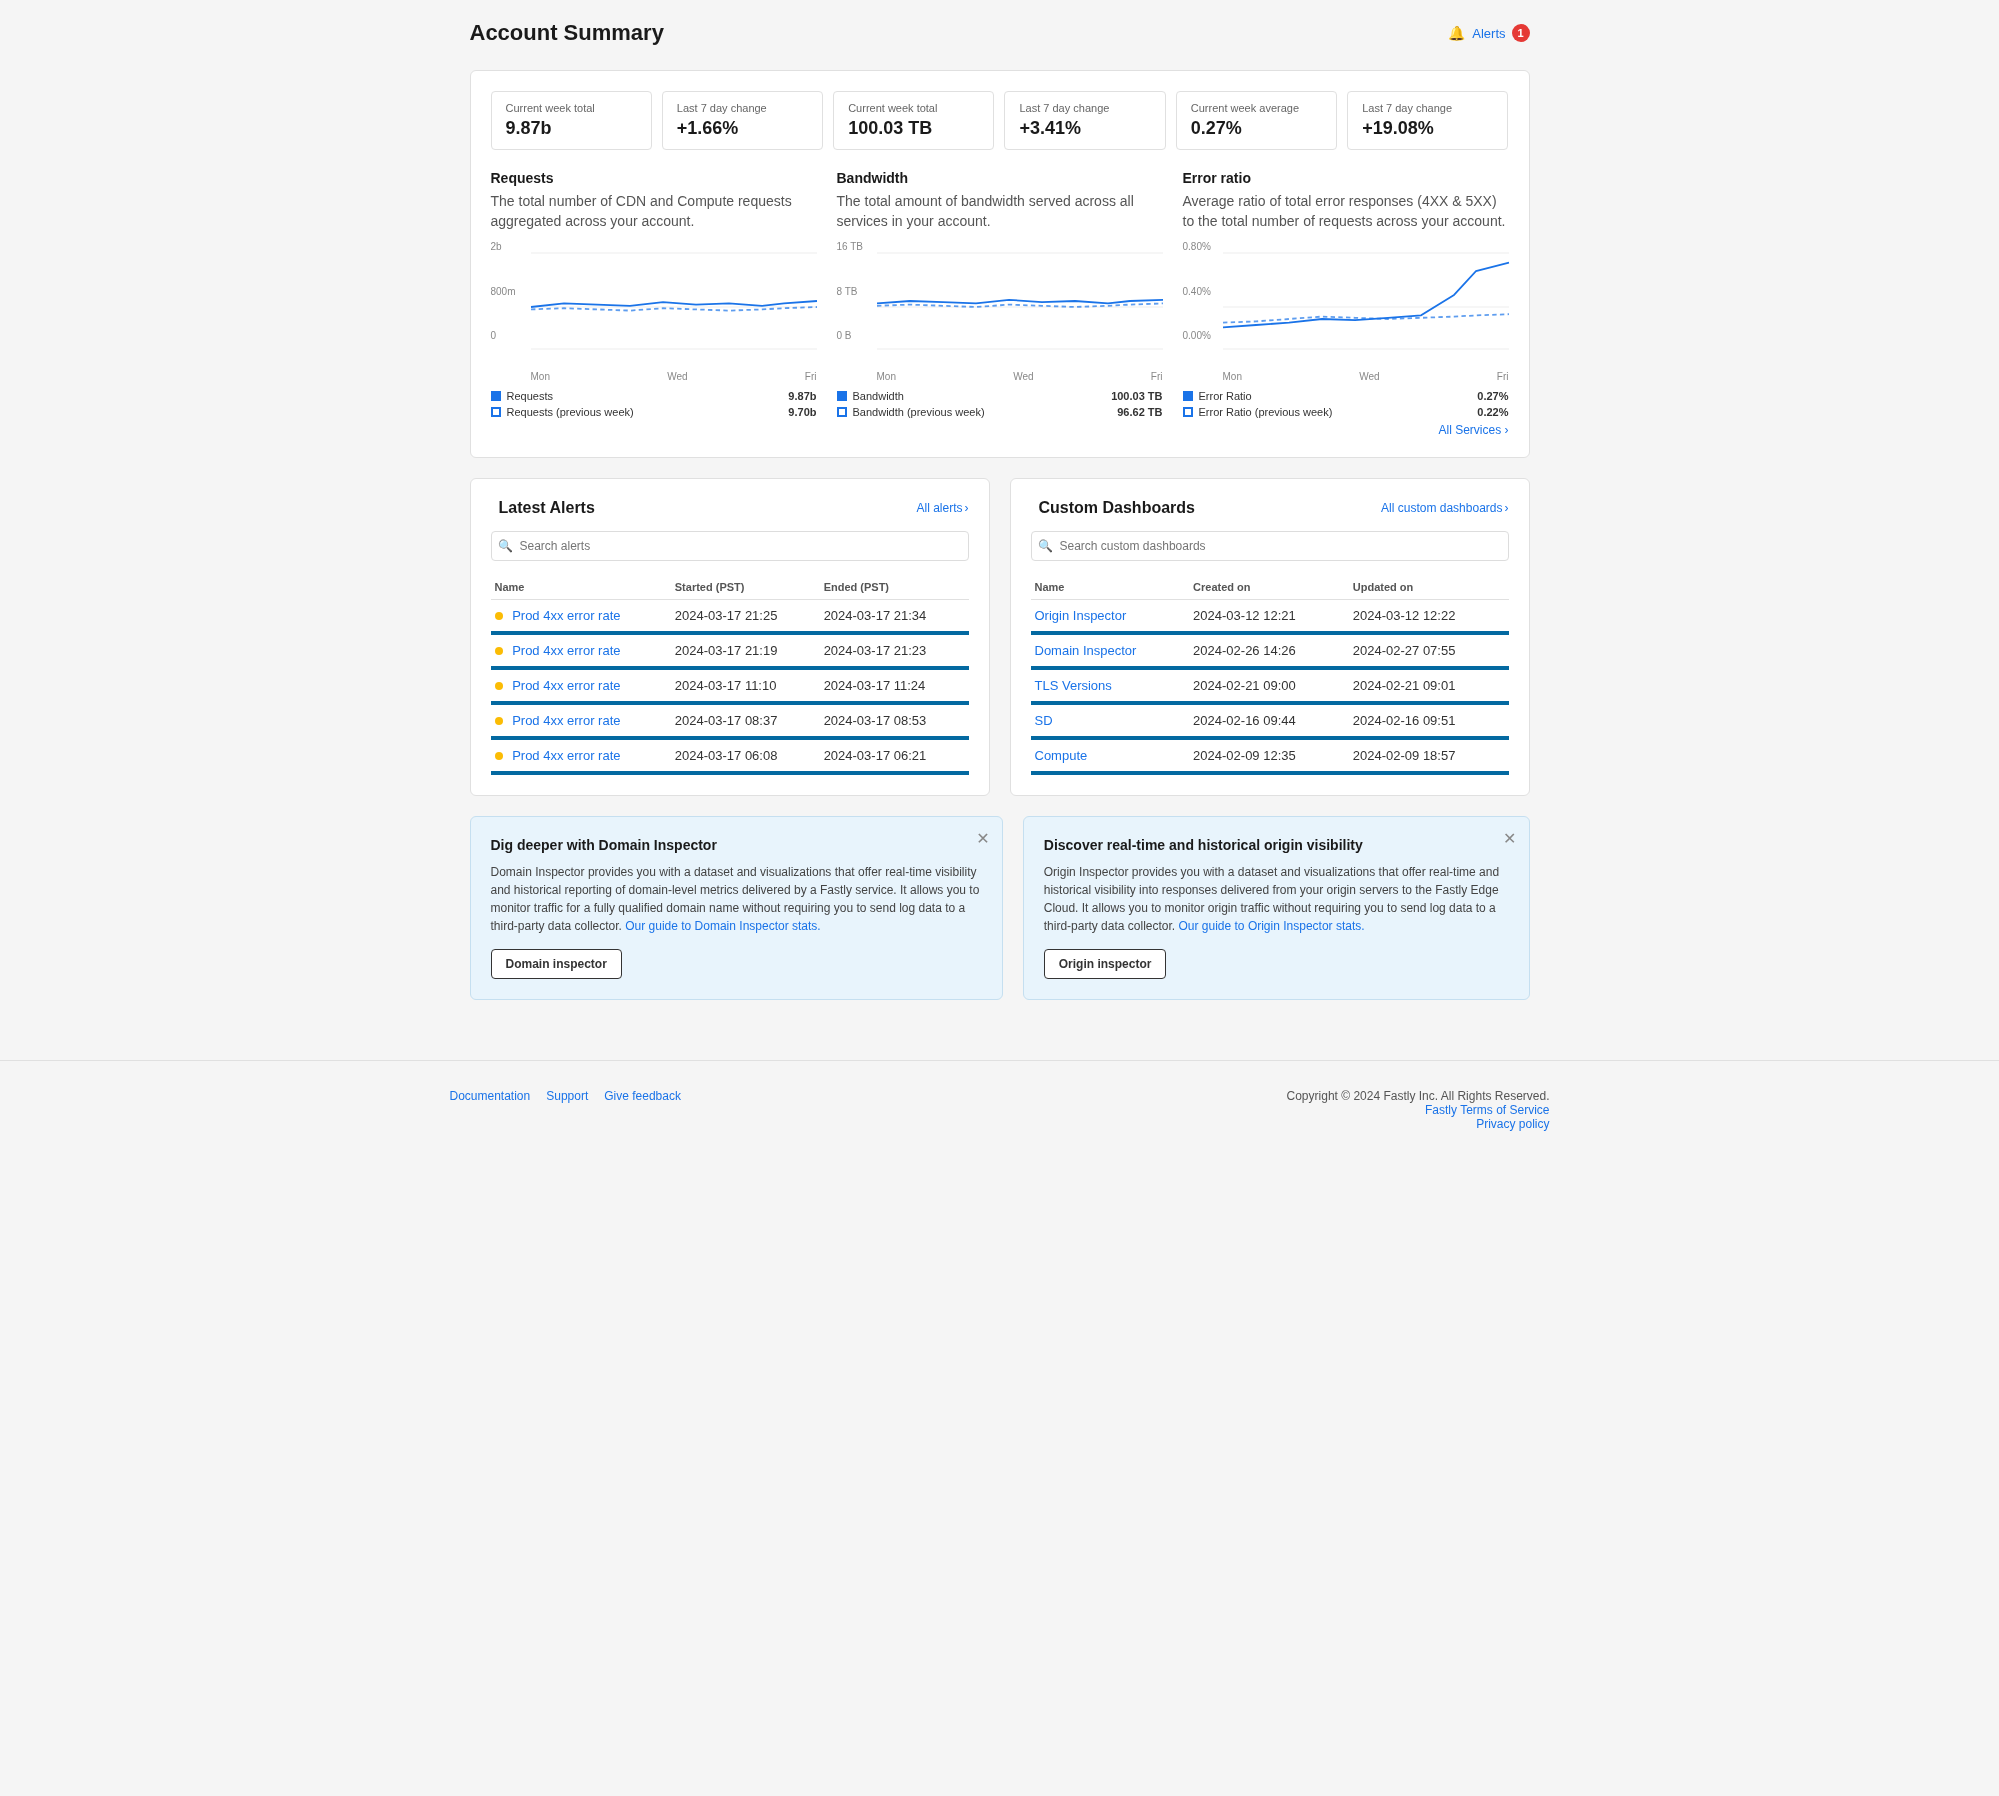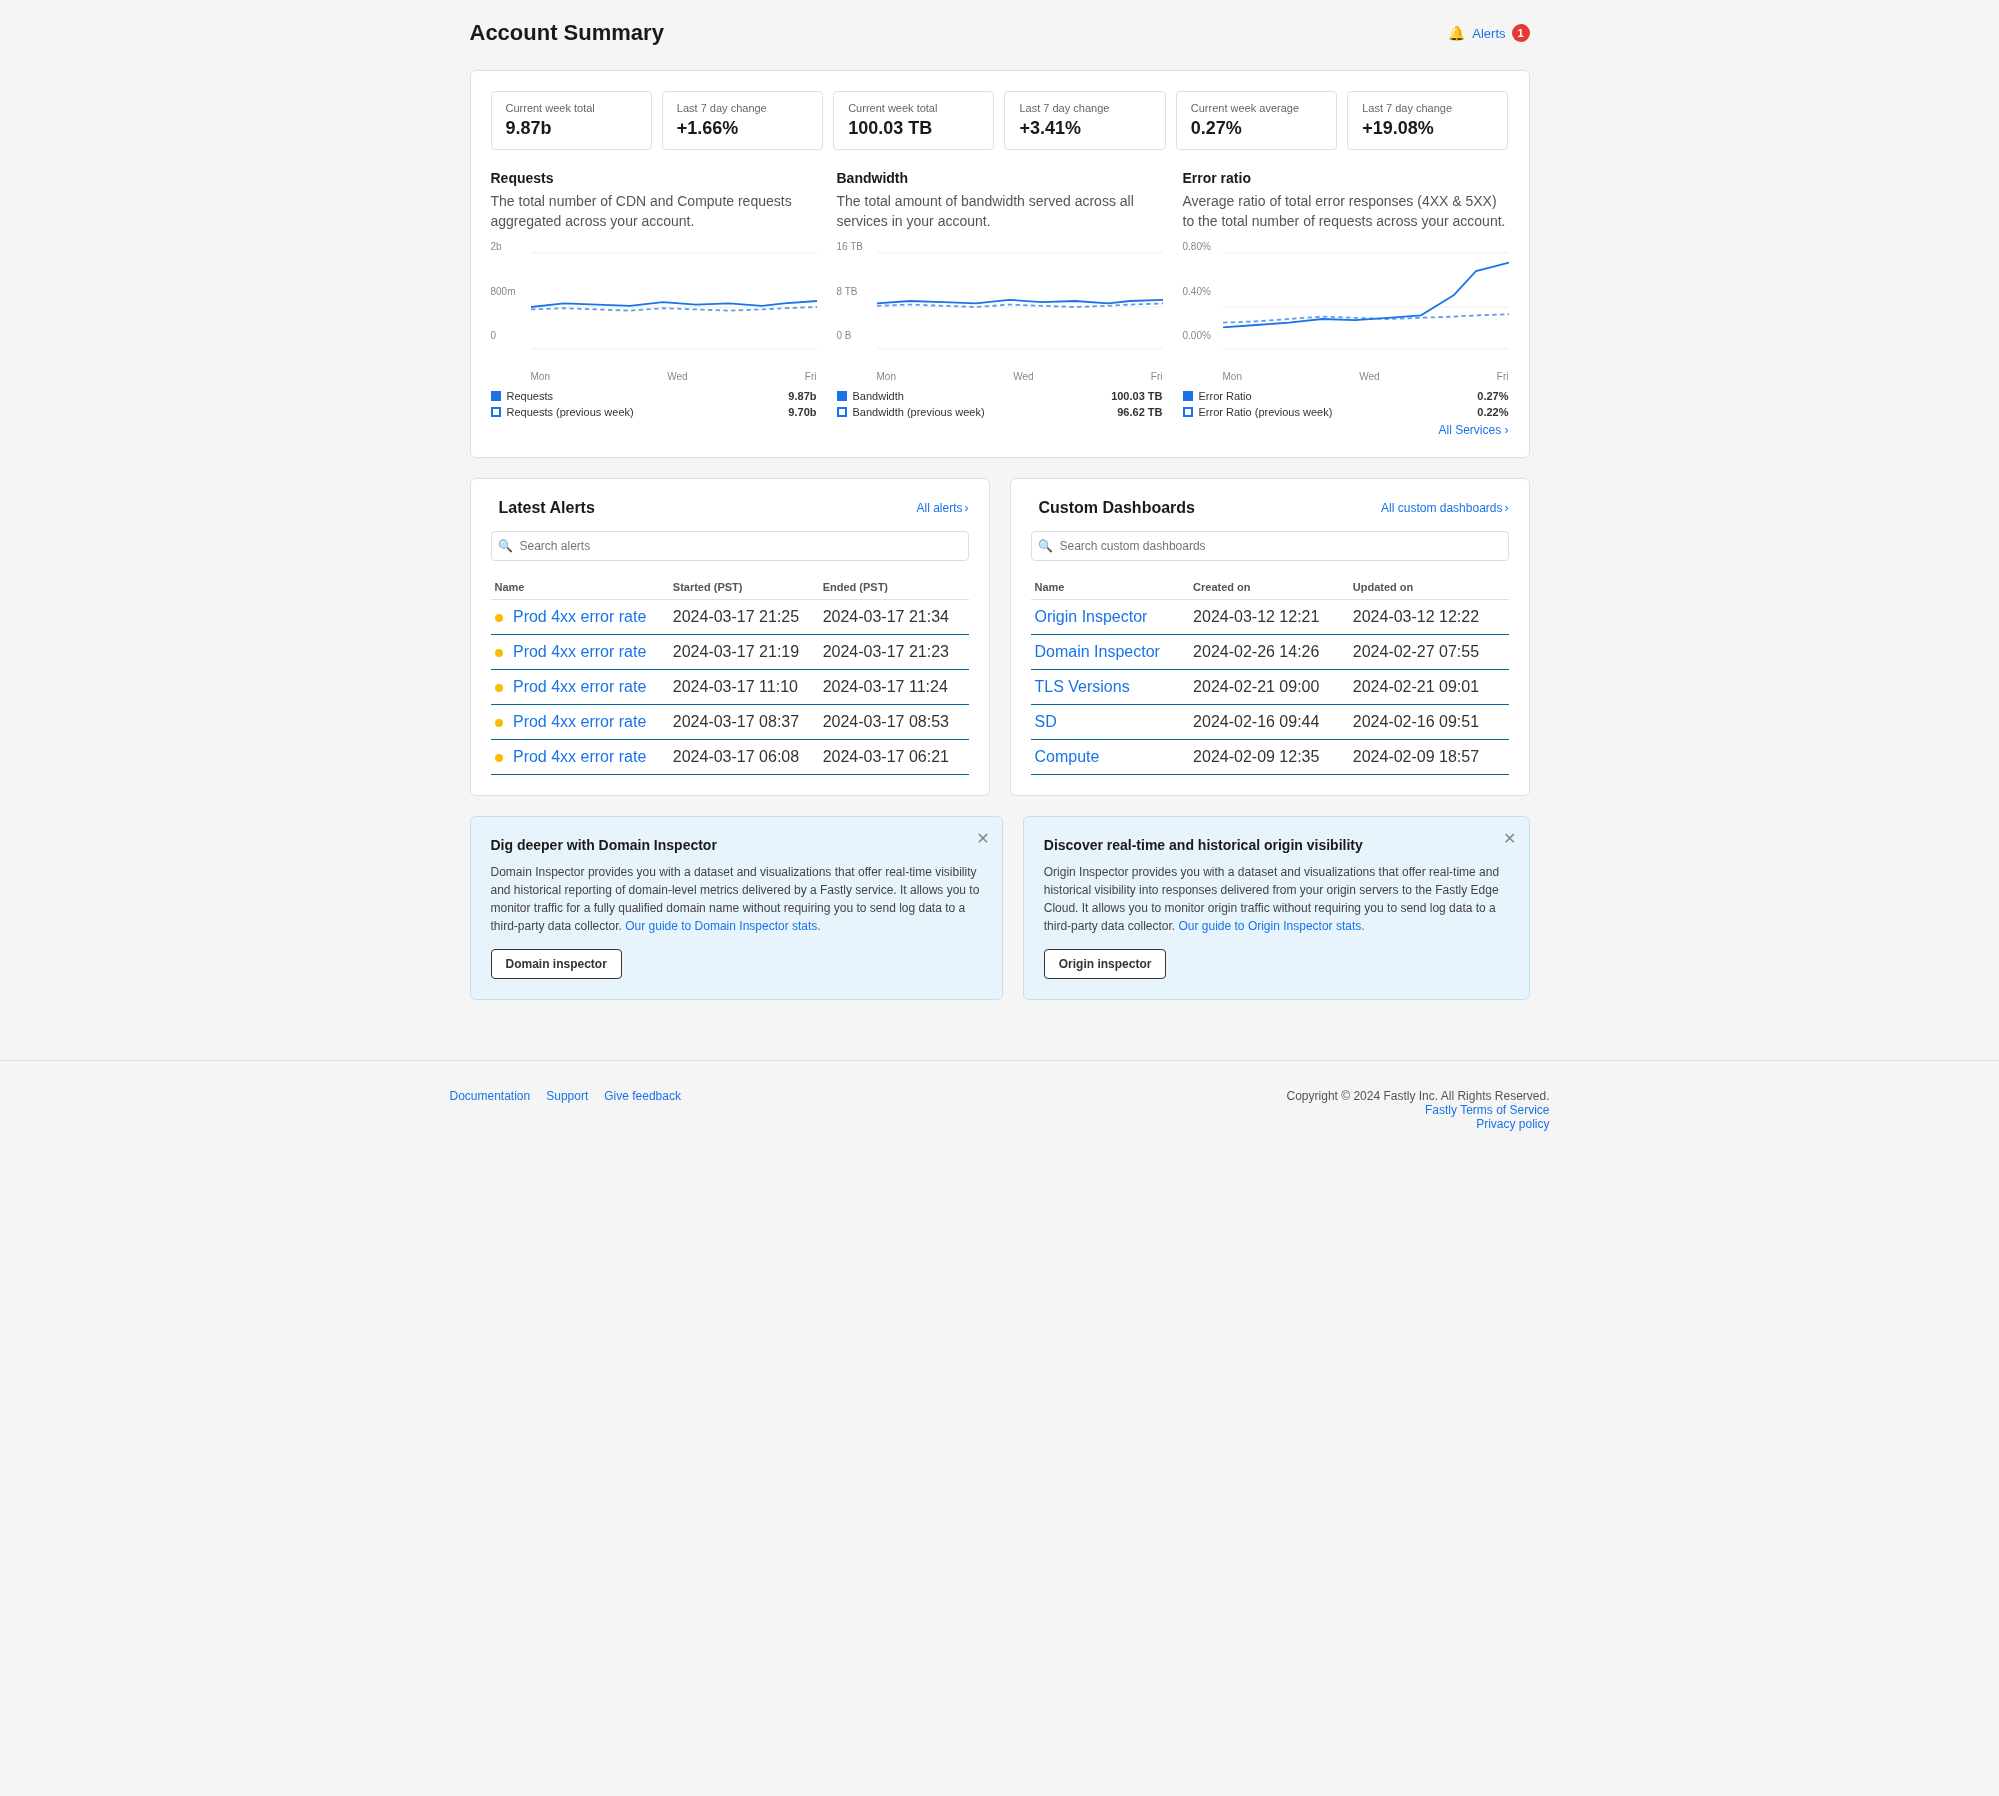--- a/index.html
+++ b/index.html
@@ -51,21 +51,21 @@
     .section-header { display: flex; justify-content: space-between; align-items: center; margin-bottom: 14px; }
     .section-title { font-size: 16px; font-weight: 700; color: #1a1a1a; margin-left: 8px; }
     .section-link { color: #1a73e8; font-size: 12px; text-decoration: none; display: flex; align-items: center; gap: 2px; }
     
     .search-box { width: 100%; border: 1px solid #ddd; border-radius: 4px; padding: 7px 10px 7px 28px; font-size: 12px; color: #333; outline: none; }
     .search-wrap { position: relative; margin-bottom: 14px; }
     .search-icon-inner { position: absolute; left: 8px; top: 50%; transform: translateY(-50%); color: #999; font-size: 12px; }
     
     .data-table { width: 100%; border-collapse: collapse; }
     .data-table th { text-align: left; font-size: 11px; font-weight: 600; color: #555; border-bottom: 1px solid #e0e0e0; padding: 6px 4px; }
-    .data-table td { padding: 8px 4px; font-size: 16px; color: #333; border-bottom: 1px solid #0369a1; }
+    .data-table td { padding: 8px 4px; font-size: 13px; color: #333; border-bottom: 4px solid #0369a1; }
     .data-table td:first-child { color: #1a73e8; }
     .alert-dot { display: inline-block; width: 8px; height: 8px; border-radius: 50%; background: #fbbc04; margin-right: 6px; }
     .table-link { color: #1a73e8; text-decoration: none; }
     
     
     .promo-card { background: #e8f4fc; border: 1px solid #c5dff0; border-radius: 6px; padding: 20px; position: relative; }
     .promo-card .close-btn { position: absolute; top: 12px; right: 12px; background: none; border: none; color: #888; cursor: pointer; font-size: 16px; }
     .promo-title { font-size: 14px; font-weight: 700; margin-bottom: 10px; color: #1a1a1a; }
     .promo-text { font-size: 12px; color: #444; line-height: 1.5; margin-bottom: 14px; }
     .promo-text a { color: #1a73e8; text-decoration: none; }

